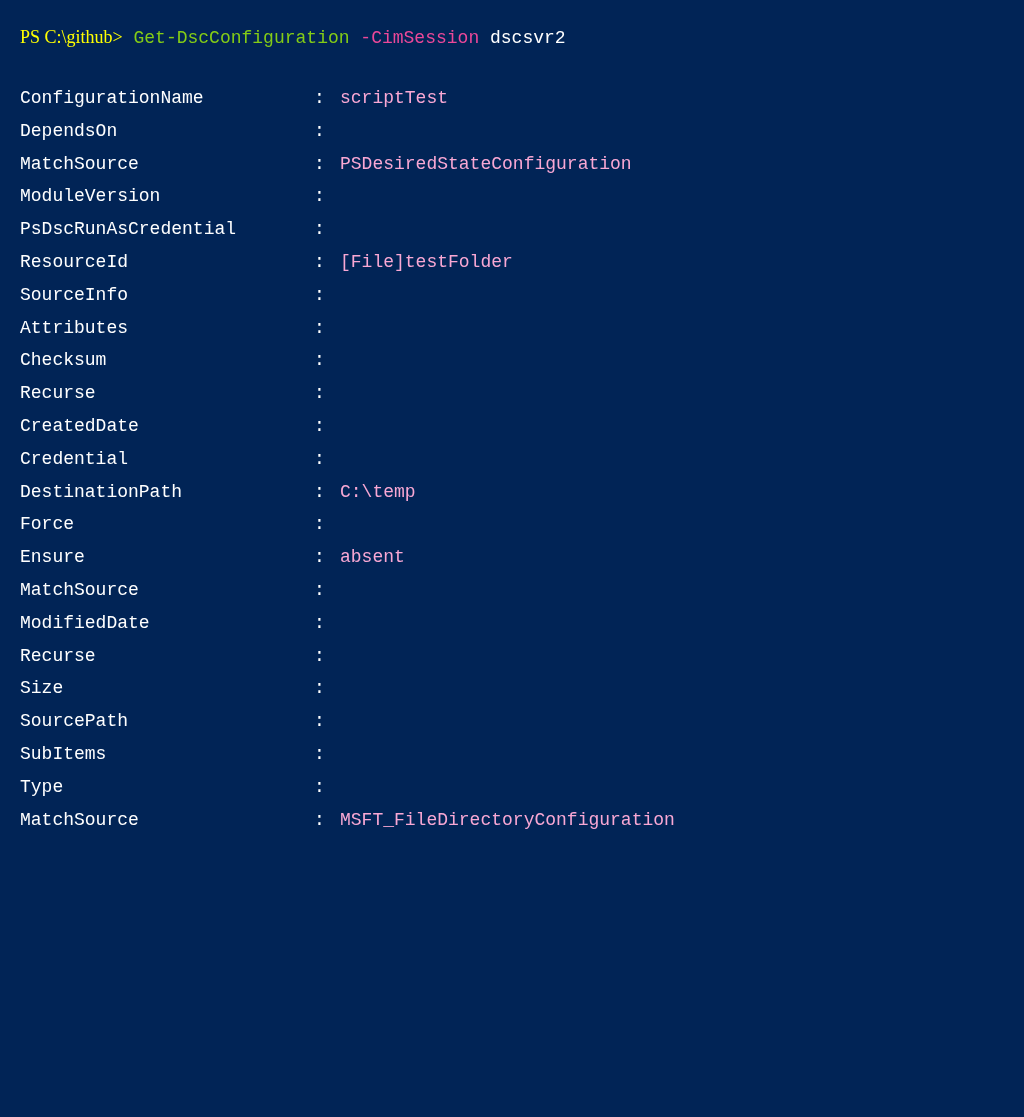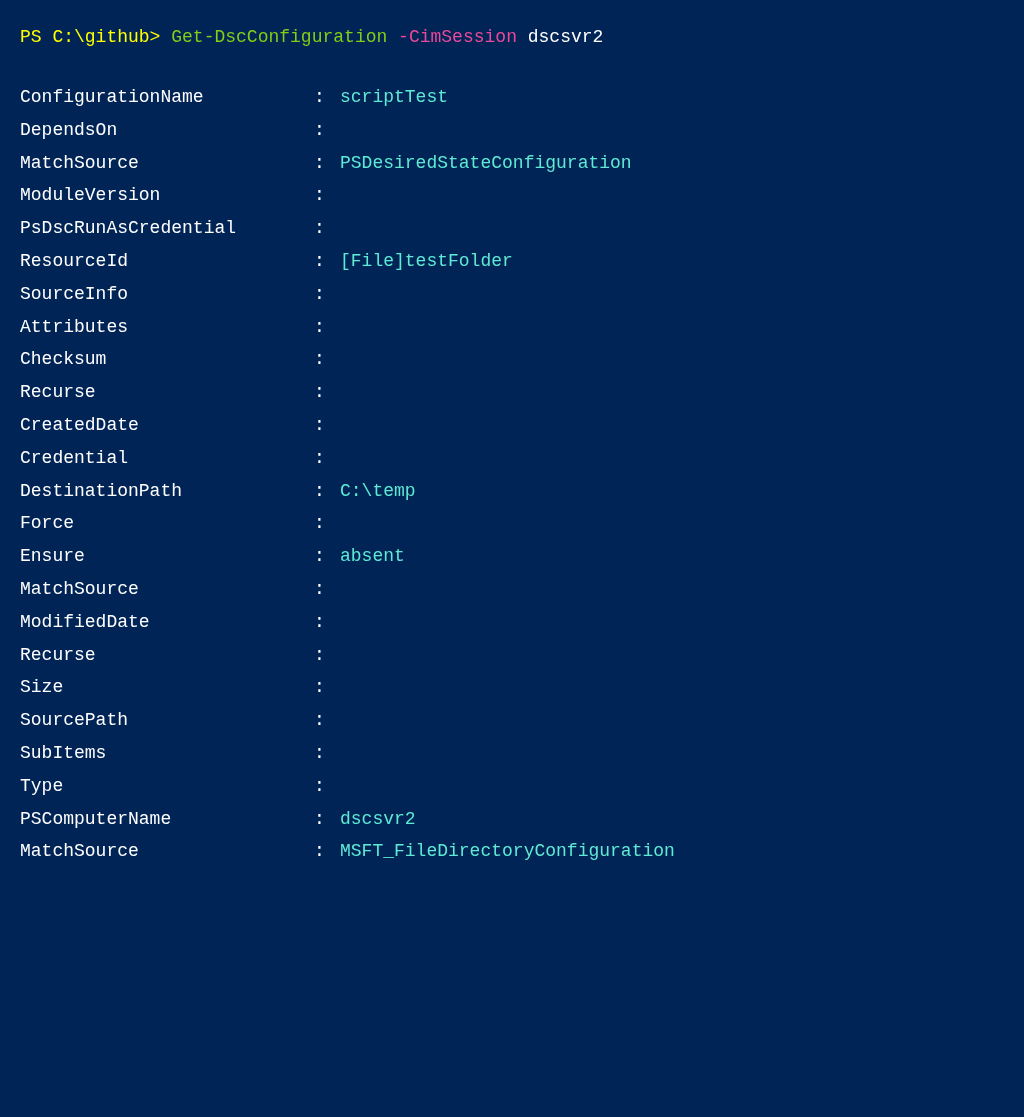--- a/index.html
+++ b/index.html
@@ -25,20 +25,21 @@
       padding: 8px;
     }
 
     .command-line {
       margin-bottom: 30px;
       line-height: 1.5;
     }
 
     .prompt {
       color: #ffff00;
+      font-family: Liberation Serif, serif;
     }
 
     .cmd-name {
       color: #84cc16;
     }
 
     .cmd-param {
       color: #ec4899;
     }
 
@@ -65,21 +66,21 @@
     }
 
     .properties-table tr td.prop-sep {
       width: 30px;
       color: #ffffff;
       padding-left: 4px;
       padding-right: 4px;
     }
 
     .properties-table tr td.prop-value {
-      color: #5eead4;
+      color: #f9a8d4;
     }
   </style>
 </head>
 <body>
 
 <div class="terminal">
 
   <div class="command-line">
     <span class="prompt">PS C:\github&gt;</span>
     <span> </span>
@@ -196,25 +197,20 @@
           <td class="prop-name">SubItems</td>
           <td class="prop-sep">: </td>
           <td class="prop-value"></td>
         </tr>
         <tr>
           <td class="prop-name">Type</td>
           <td class="prop-sep">: </td>
           <td class="prop-value"></td>
         </tr>
         <tr>
-          <td class="prop-name">PSComputerName</td>
-          <td class="prop-sep">: </td>
-          <td class="prop-value">dscsvr2</td>
-        </tr>
-        <tr>
           <td class="prop-name">MatchSource</td>
           <td class="prop-sep">: </td>
           <td class="prop-value">MSFT_FileDirectoryConfiguration</td>
         </tr>
       </tbody>
   </table>
 
 </div>
 
 </body></html>

